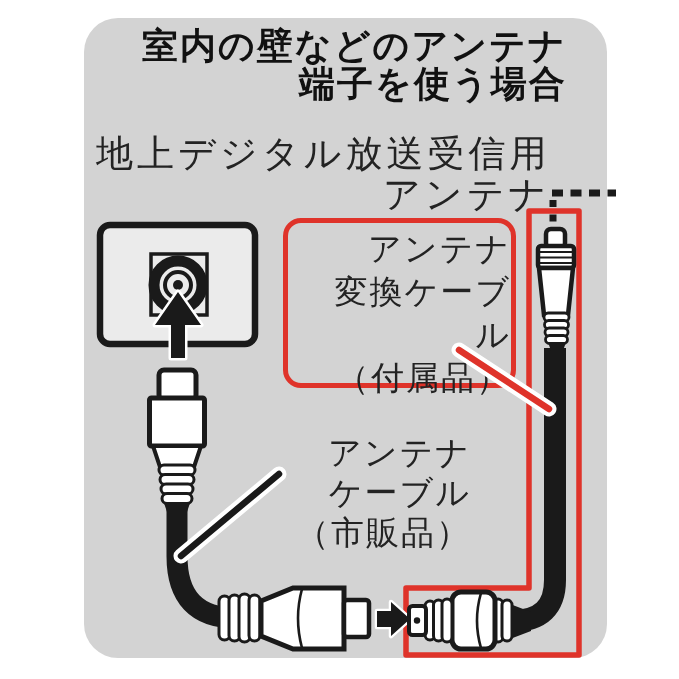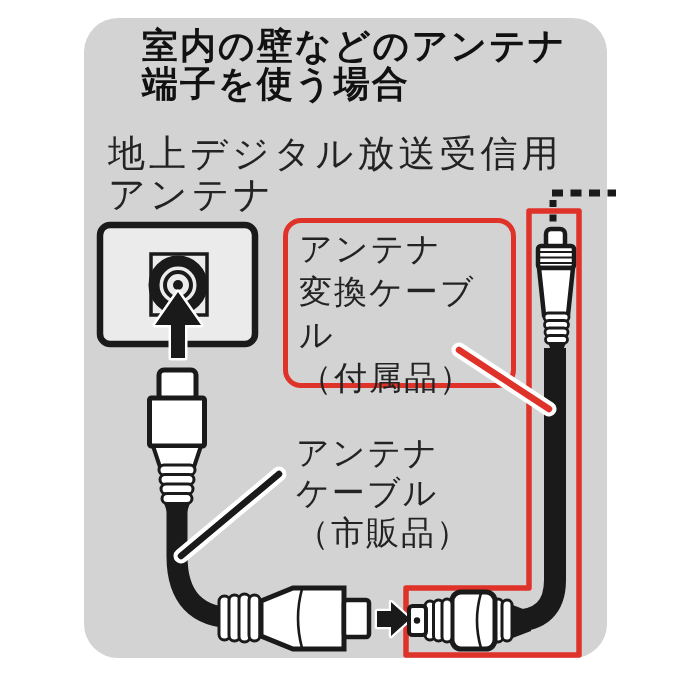--- a/index.html
+++ b/index.html
@@ -1,30 +1,30 @@
 <!DOCTYPE html>
 <html style="--panel-bg: #d3d3d3; --plate-bg: #ebebeb; --line: #1a1a1a; --red: #df332a; --text: #232323;"><head>
 <meta charset="utf-8">
 <style>
   html,body{margin:0;padding:0;}
   body{
     width:679px;height:679px;position:relative;overflow:hidden;background:#ffffff;
     font-family:"Liberation Sans","DejaVu Sans",sans-serif;
   }
-  .stage{position:absolute;inset:0;}
+  .stage{position:absolute;inset:0;text-align:right;}
   .panel{
     position:absolute;left:84px;top:18px;width:523px;height:640px;
     background:var(--panel-bg,#d3d3d3);border-radius:34px;
   }
   .txt{position:absolute;white-space:pre-line;color:var(--text,#232323);}
   .title{
     left:142px;top:27px;font-size:36px;font-weight:bold;line-height:38px;
     letter-spacing:2px;color:#111111;
   }
-  .subtitle{left:96px;top:133px;font-size:37px;line-height:41px;letter-spacing:4px;margin-left:12px;}
+  .subtitle{left:96px;top:133px;font-size:37px;line-height:41px;letter-spacing:4px;}
   .convbox{
     position:absolute;left:283px;top:218px;width:233px;height:170px;box-sizing:border-box;
     border:5px solid var(--red,#df332a);border-radius:18px;
   }
   .convtext{
     position:absolute;left:11px;top:4px;font-size:33px;line-height:43px;
     letter-spacing:2px;white-space:pre-line;color:var(--text,#232323);
   }
   .cablelabel{left:296px;top:433px;font-size:33px;line-height:40px;letter-spacing:2px;}
   svg.overlay{position:absolute;inset:0;pointer-events:none;}

